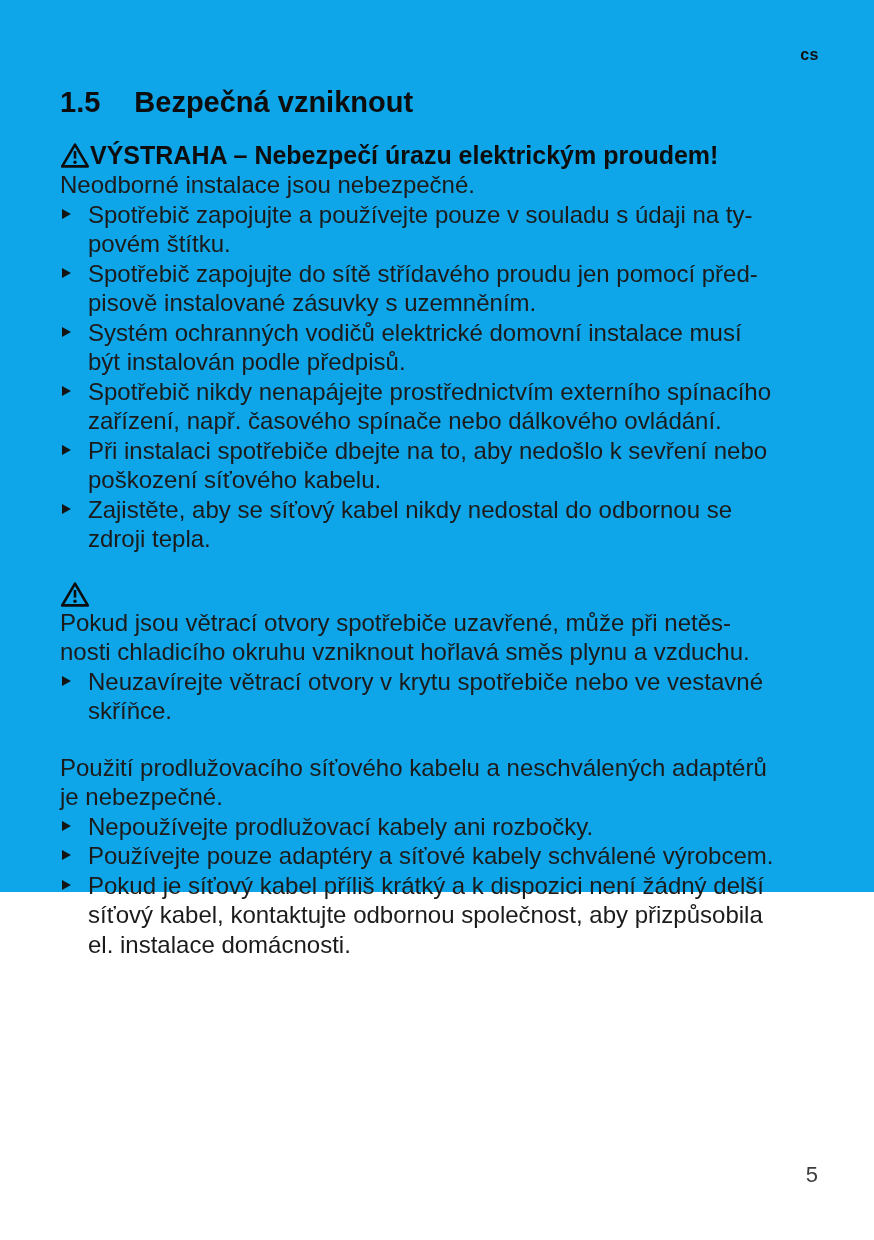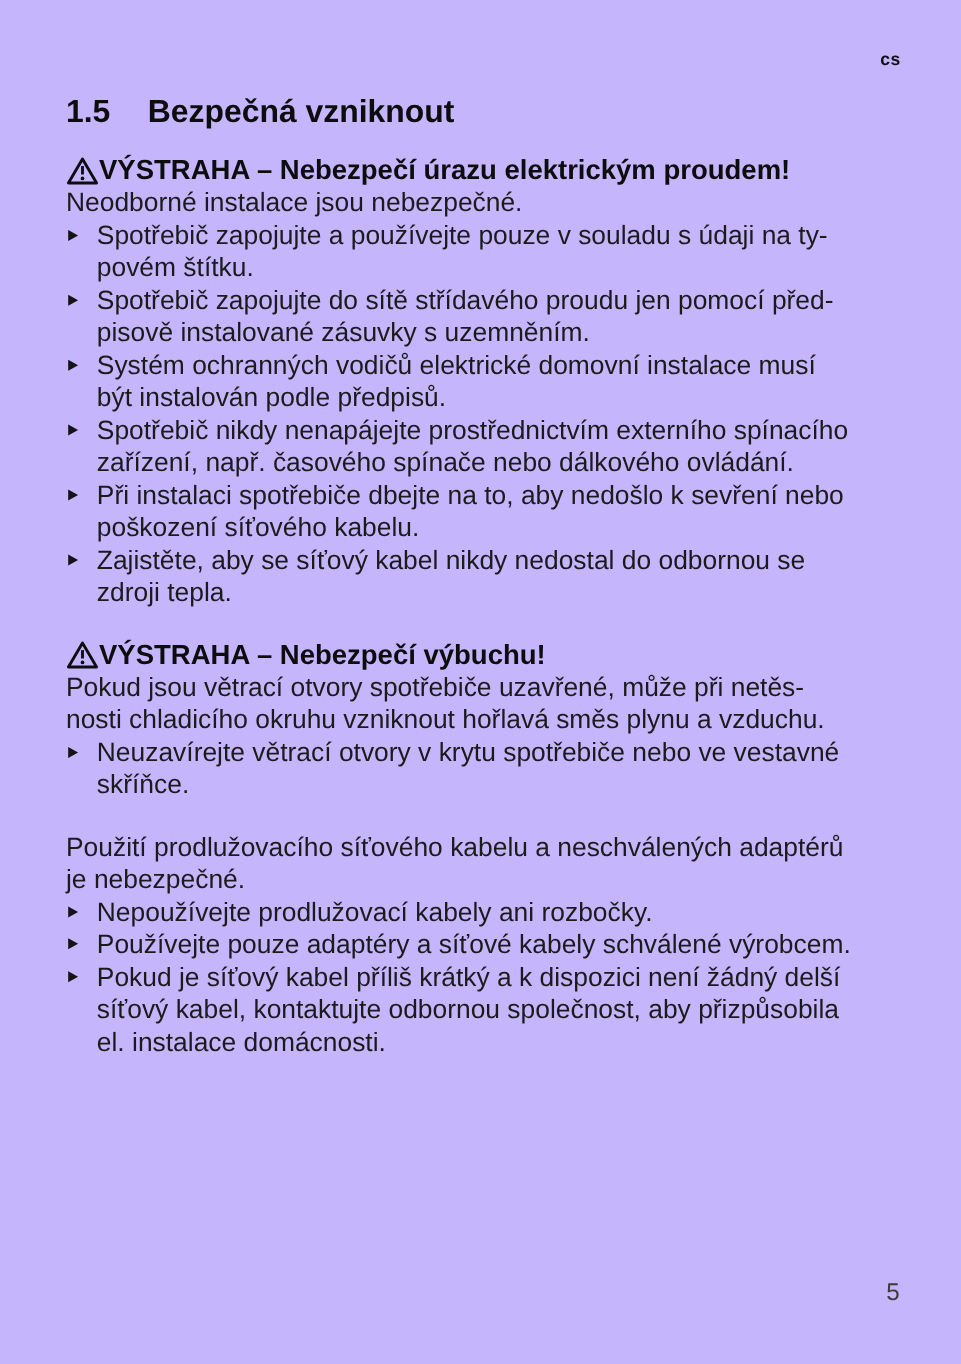--- a/index.html
+++ b/index.html
@@ -5,22 +5,22 @@
   * { box-sizing: border-box; }
   html, body {
     margin: 0; padding: 0;
     width: 874px; height: 1240px;
     background: #ffffff;
     overflow: hidden;
     font-family: "Liberation Sans", sans-serif;
   }
   .page {
     position: relative;
-    width: 874px; height: 1240px;
-    background: #c4b5fd;
+    width: 874px; height: 892px;
+    background: #0ea5e9;
     color: #1b1b1b;
   }
   .lang-code {
     position: absolute;
     top: 46px; right: 55px;
     font-size: 16px;
     font-weight: bold;
     color: #111;
     letter-spacing: 0.5px;
   }
@@ -135,21 +135,20 @@
 
     <section class="warning-block">
       <div class="warning-title">
         <span class="warning-icon">
           <svg width="30" height="27" viewBox="0 0 30 27" aria-hidden="true">
             <path d="M15 2.6 L27.8 24.4 H2.2 Z" fill="none" stroke="#0d0d0d" stroke-width="2.6" stroke-linejoin="round"></path>
             <rect x="13.7" y="9" width="2.6" height="7.6" fill="#0d0d0d"></rect>
             <circle cx="15" cy="20.2" r="1.7" fill="#0d0d0d"></circle>
           </svg>
         </span>
-        <span>VÝSTRAHA – Nebezpečí výbuchu!</span>
       </div>
       <p class="body-text">Pokud jsou větrací otvory spotřebiče uzavřené, může při netěs-
 nosti chladicího okruhu vzniknout hořlavá směs plynu a vzduchu.</p>
       <div class="bullet-item">
         <span class="bullet-marker"></span>
         <p class="body-text">Neuzavírejte větrací otvory v krytu spotřebiče nebo ve vestavné
 skříňce.</p>
       </div>
     </section>
 

